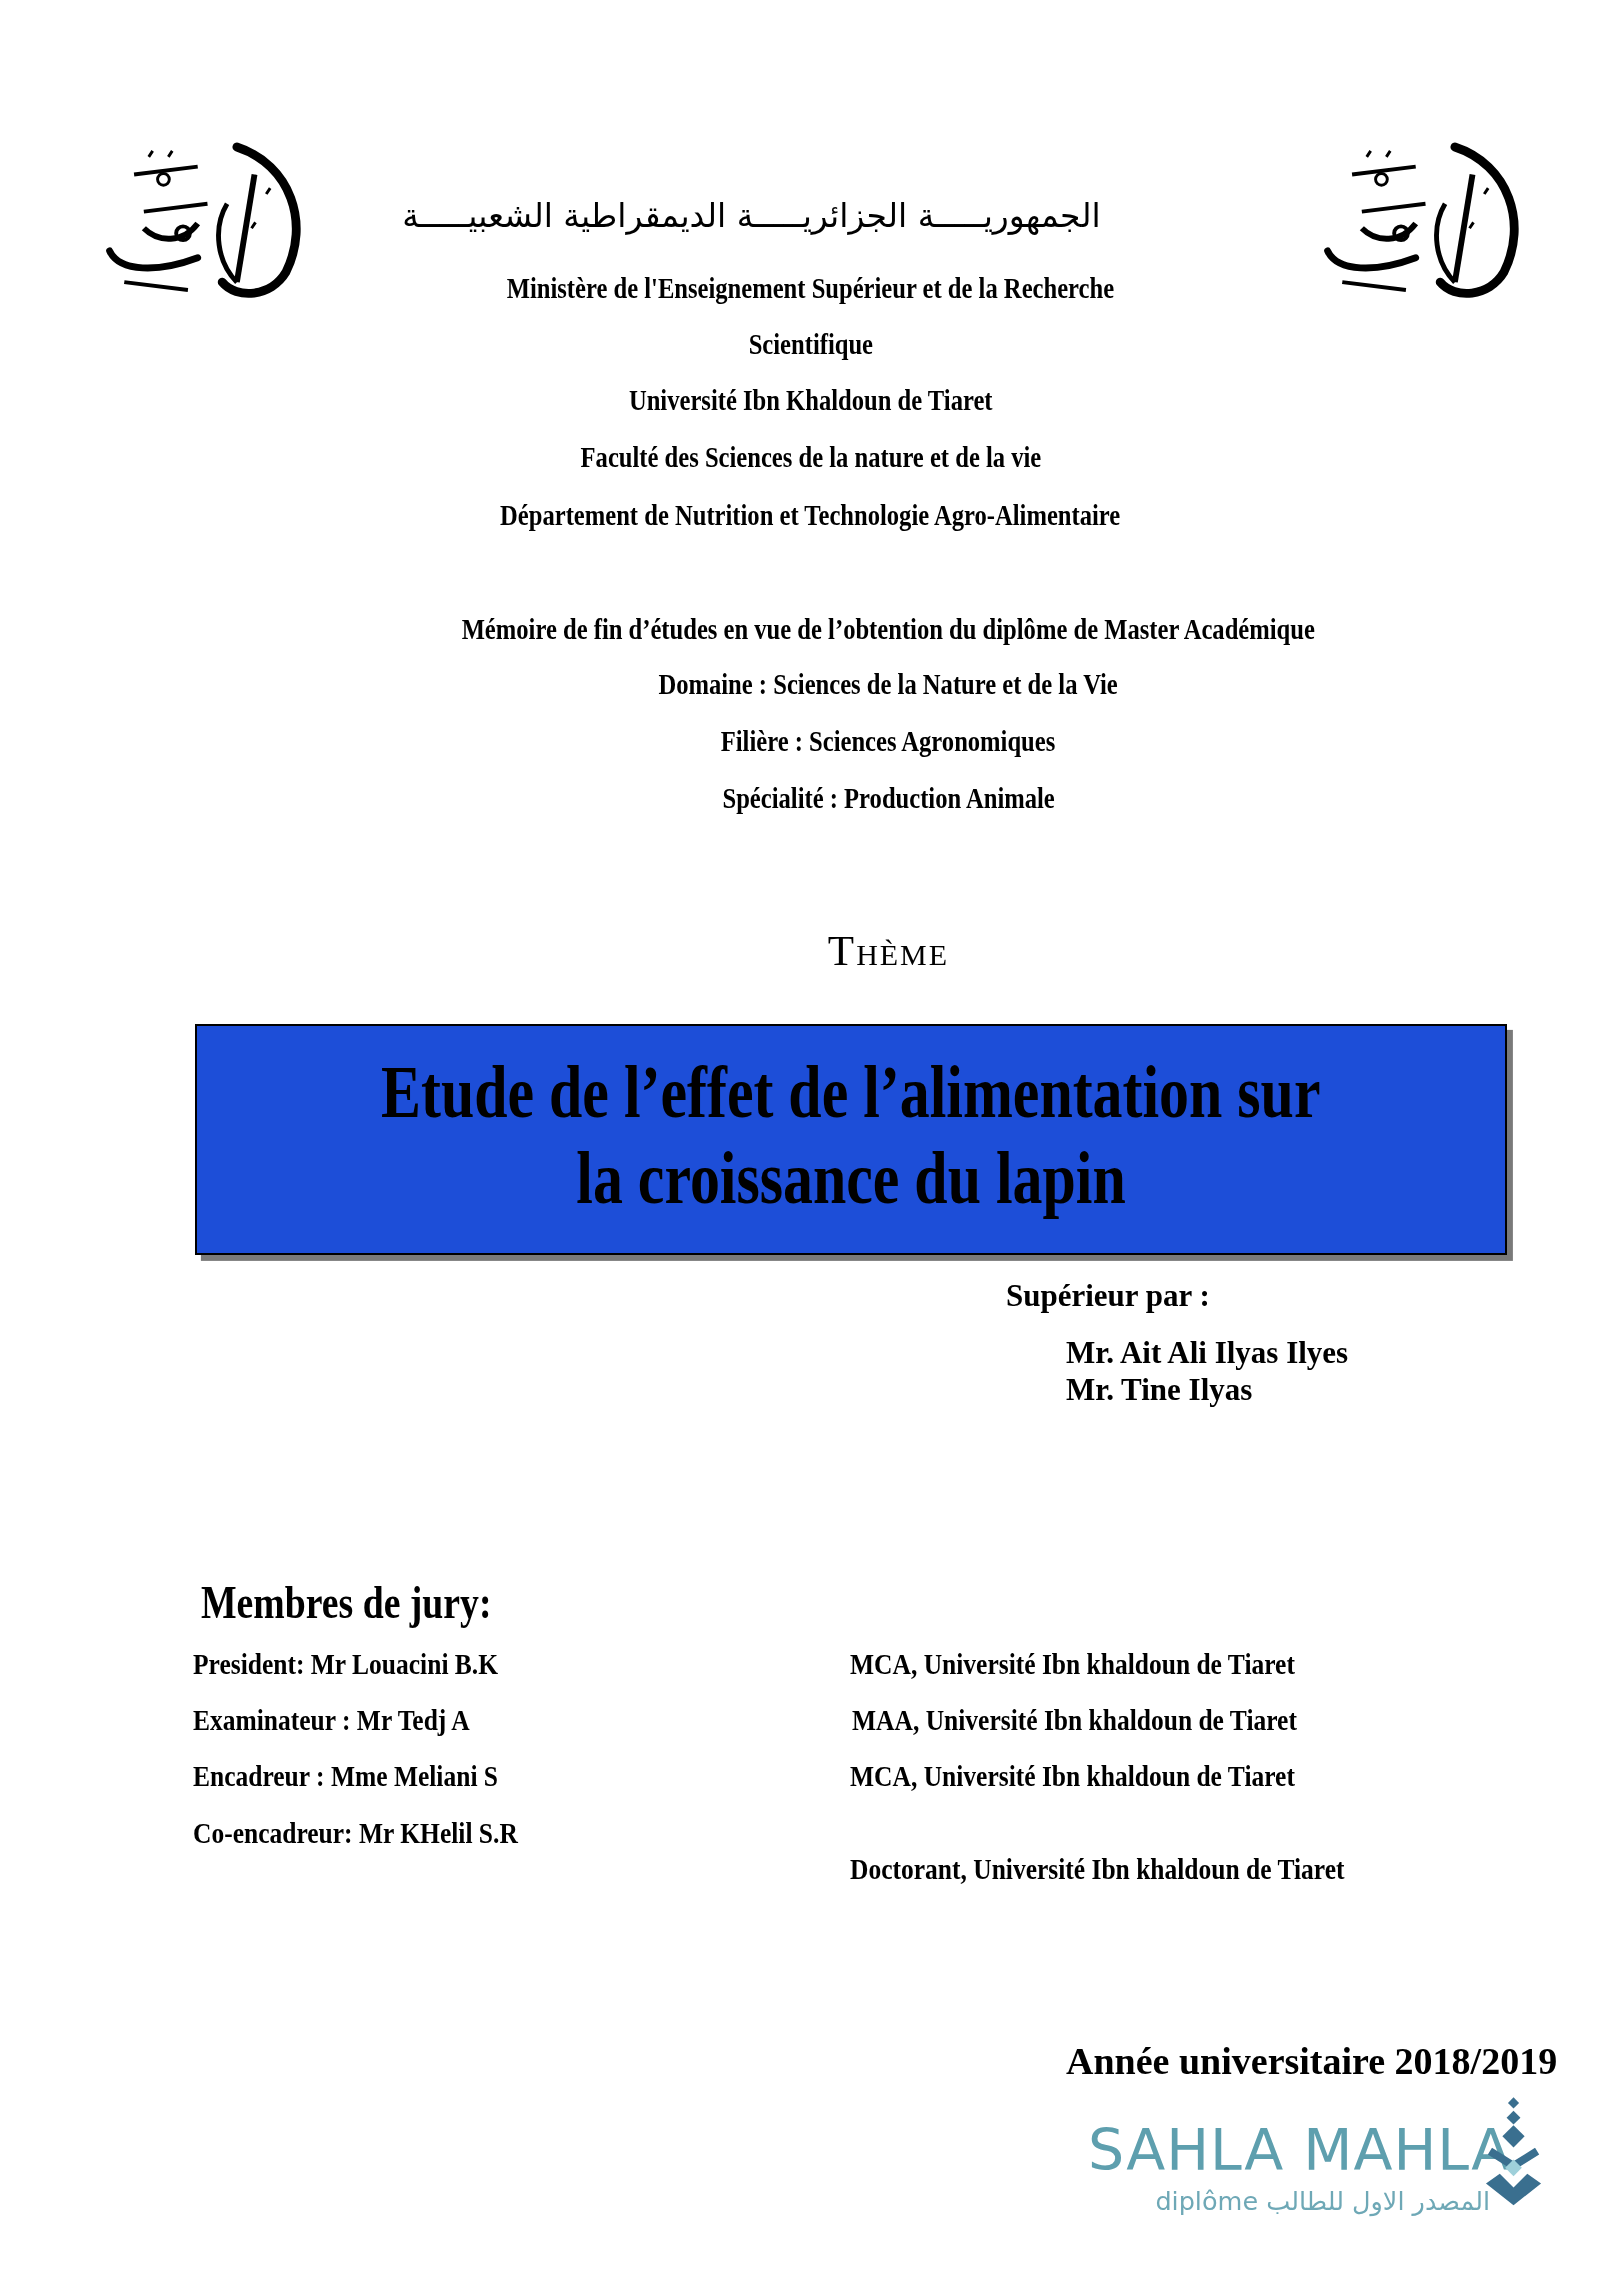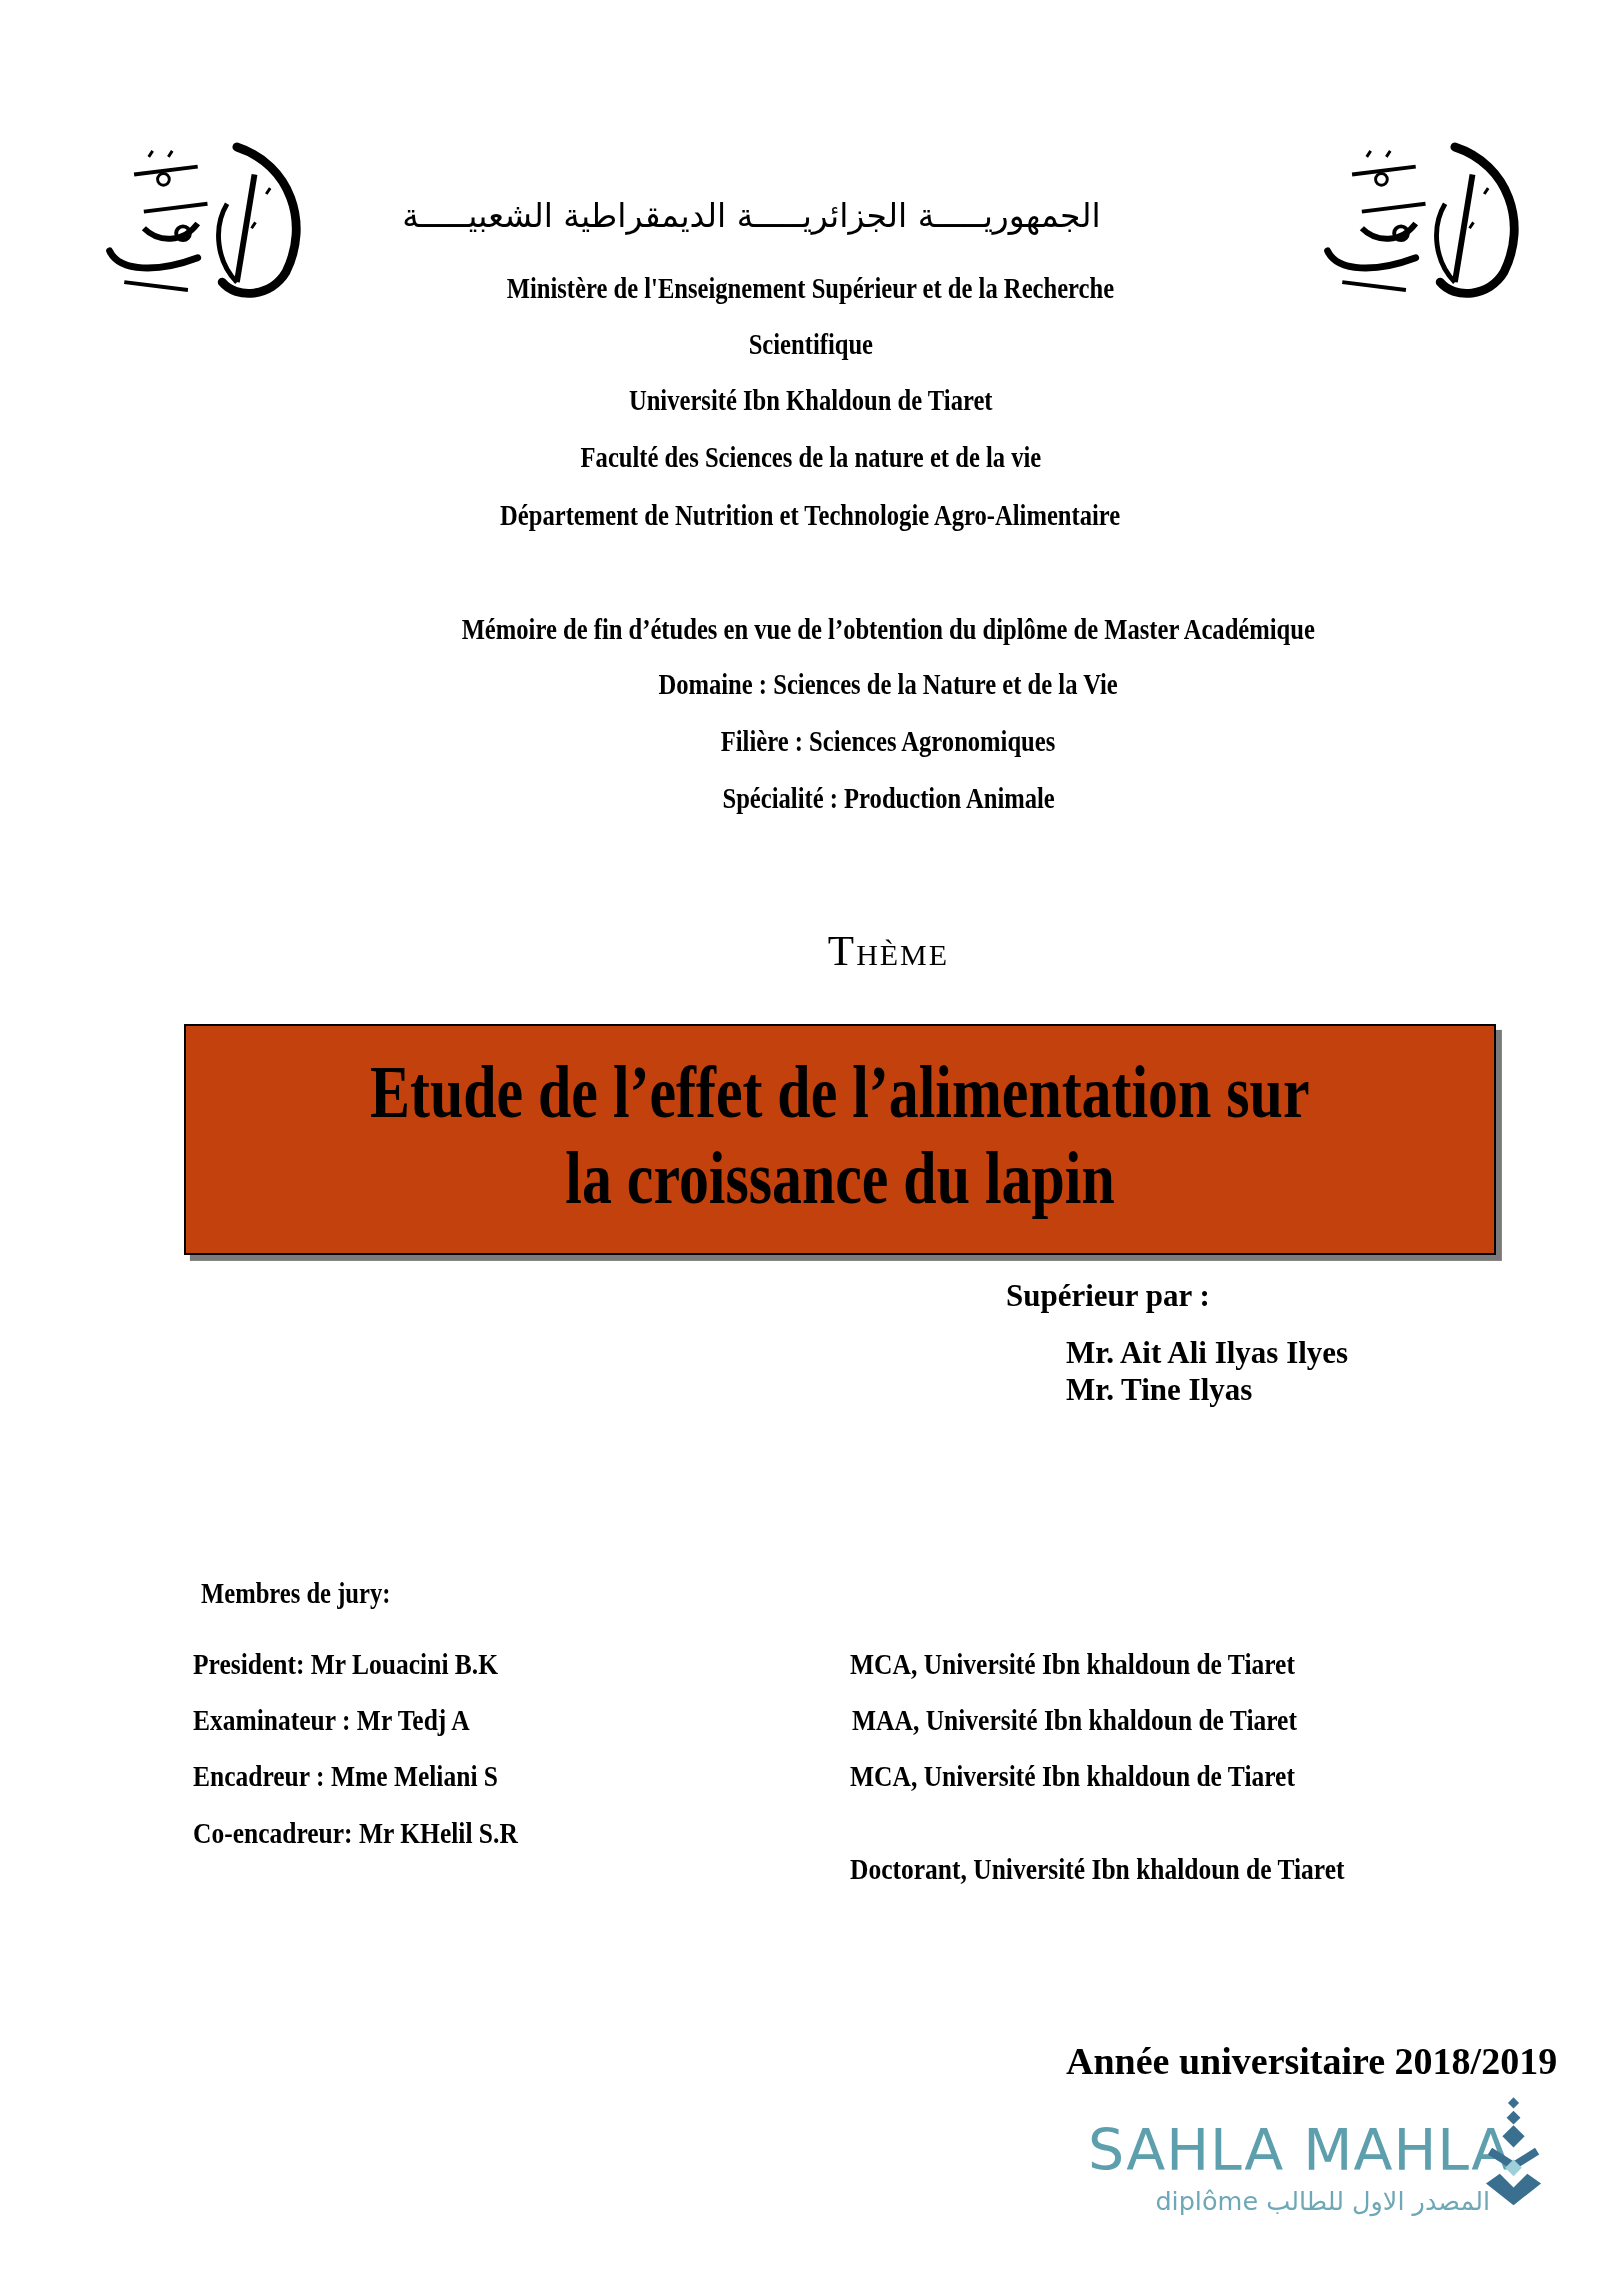--- a/index.html
+++ b/index.html
@@ -5,25 +5,25 @@
   html, body { margin: 0; padding: 0; background: #ffffff; }
   body { width: 1621px; height: 2293px; position: relative; overflow: hidden;
          font-family: "Liberation Serif", "DejaVu Serif", serif; color: #000; }
   .abs { position: absolute; }
   .center-line { position: absolute; left: 0; width: 1621px; text-align: center; font-weight: bold; }
   .narrow { transform: scaleX(0.82); transform-origin: center; display: inline-block; white-space: nowrap; }
   .arabic { font-family: "DejaVu Sans", sans-serif; font-size: 33px; direction: rtl; font-weight: normal; }
   .hdr { font-size: 30px; }
   .memo { font-size: 30px; }
   .theme { font-size: 43px; font-weight: normal; letter-spacing: 2px; font-variant: small-caps; }
-  .title-box { position: absolute; left: 184px; top: 1024px; width: 1308px; height: 227px;
-               border: 2.9px solid #000; background: #c2410c; box-shadow: 5.9px 5.9px 0 #7a7a7a; }
+  .title-box { position: absolute; left: 195px; top: 1024px; width: 1308px; height: 227px;
+               border: 2.9px solid #000; background: #1d4ed8; box-shadow: 5.9px 5.9px 0 #7a7a7a; }
   .title-text { position: absolute; left: 0; right: 0; text-align: center; font-weight: bold; font-size: 73px; line-height: 86px; }
   .presented { font-size: 31px; font-weight: bold; font-family: "Liberation Serif", serif; white-space: nowrap; }
-  .jury-head { font-size: 30px; font-weight: bold; }
+  .jury-head { font-size: 46px; font-weight: bold; }
   .jury-row { position: absolute; font-size: 30px; font-weight: bold; white-space: nowrap; }
   .jury-row span { display: inline-block; transform: scaleX(0.85); transform-origin: left; }
   .year { font-size: 38px; font-weight: bold; white-space: nowrap; }
   .logo svg { display: block; }
   .sahla-text { font-family: "DejaVu Sans", sans-serif; font-size: 57px; color: #5e9fae; letter-spacing: 1px; font-weight: normal; white-space: nowrap; }
   .sahla-sub { font-family: "DejaVu Sans", sans-serif; font-size: 25.5px; color: #6ea8b6; direction: rtl; white-space: nowrap; }
 </style>
 </head>
 <body>
 

